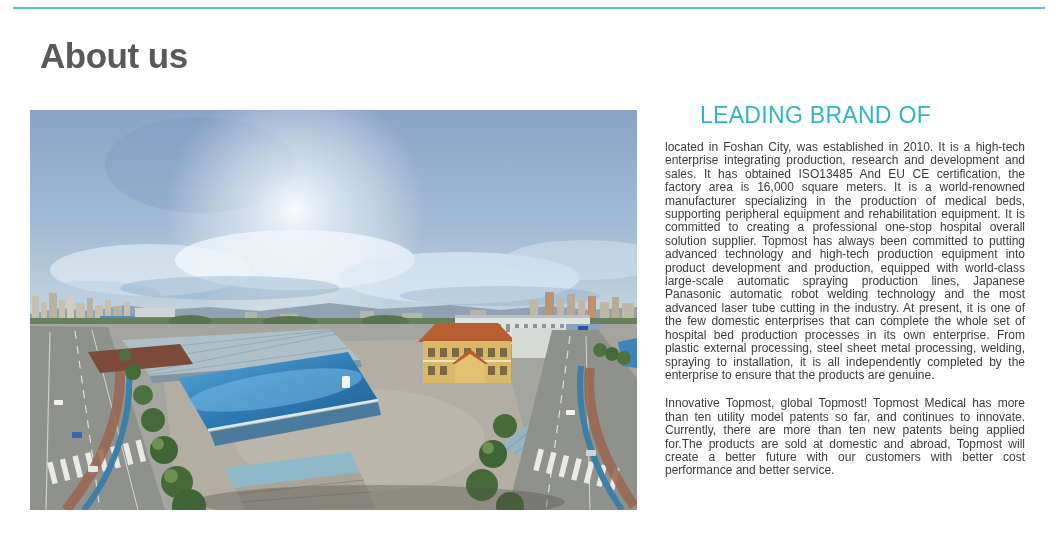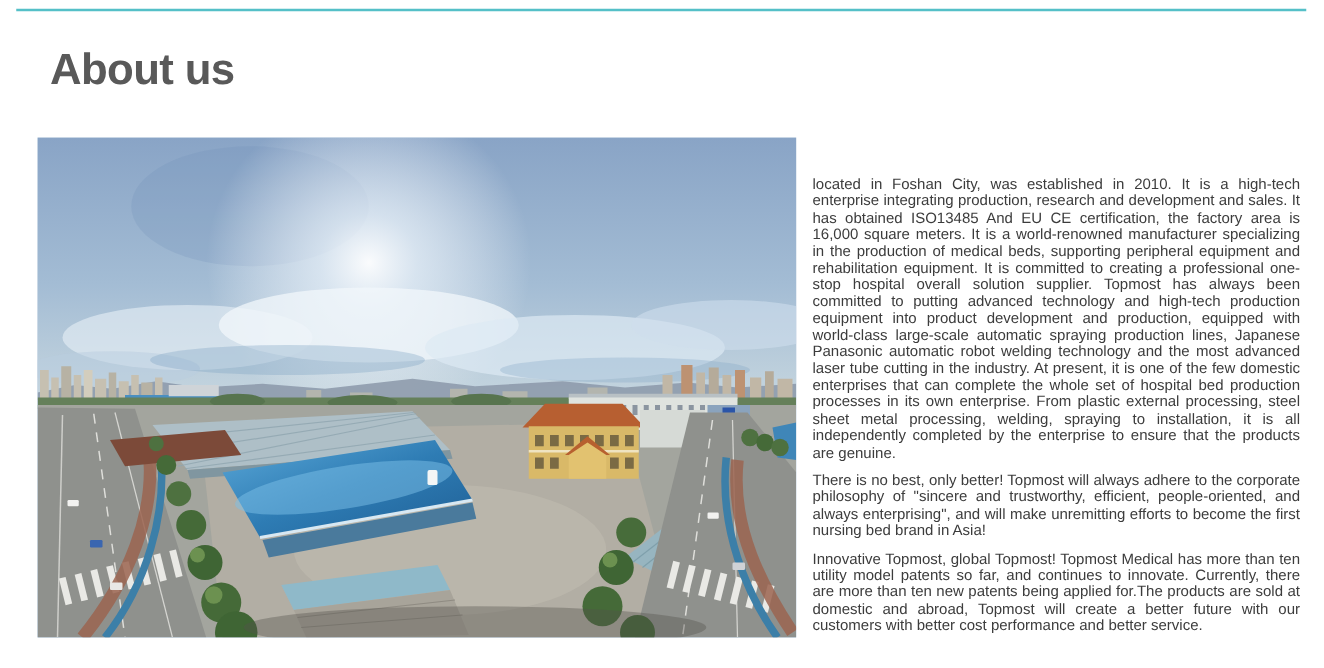--- a/index.html
+++ b/index.html
@@ -21,21 +21,21 @@
   }
   .photo svg{display:block;width:100%;height:100%;}
   .about-col{
     position:absolute;left:650px;top:103px;width:390px;
   }
   .section-heading{
     margin:0 0 0 50px;
     color:#2fb5c5;font-size:23px;line-height:25px;font-weight:500;letter-spacing:0.3px;
   }
   .about-col p{
-    margin:0;padding:0;
+    margin:15px;padding:0;
     font-size:12px;line-height:13.4px;color:#3c3c3c;text-align:justify;
   }
   .para-first{margin-top:13px !important;}
   .para{margin-top:9px !important;}
 </style>
 </head>
 <body>
 
 <div class="viewport">
 
@@ -262,21 +262,20 @@
       <rect x="536" y="300" width="9" height="5" rx="1" fill="#f2f2f0"></rect>
       <rect x="556" y="340" width="10" height="6" rx="1" fill="#cfd2d6"></rect>
       <rect x="312" y="266" width="8" height="12" rx="1.5" fill="#f4f6f6"></rect>
 
       <ellipse cx="350" cy="392" rx="185" ry="17" fill="#55524c" opacity="0.38"></ellipse>
     </svg>
   </figure>
 
   <section class="about-col">
     <h2 class="section-heading">
-      <br>
+      <span>LEADING BRAND OF</span><br>
     </h2>
     <p class="para-first">located in Foshan City, was established in 2010.  It is a high-tech enterprise integrating production, research and development and sales. It has obtained ISO13485 And EU CE certification, the  factory area is 16,000 square meters. It is a world-renowned manufacturer specializing in the production of medical beds, supporting peripheral equipment and rehabilitation equipment. It is committed to creating a professional one-stop hospital overall solution supplier. Topmost has always been committed to putting advanced technology and high-tech production equipment into product development and production, equipped with world-class large-scale automatic spraying production lines, Japanese Panasonic automatic robot welding technology and the most advanced laser tube cutting in the industry. At present, it is one of the few domestic enterprises that can complete the whole set of hospital bed production processes in its own enterprise. From plastic external processing, steel sheet metal processing, welding, spraying to installation, it is all independently completed by the enterprise to ensure that the products are genuine.</p>
-    <p class="para">There is no best, only better! Topmost will always adhere to the corporate philosophy of "sincere and trustworthy, efficient, people-oriented, and always enterprising", and will make unremitting efforts to become the first nursing bed brand in Asia!</p>
     <p class="para">Innovative Topmost, global Topmost! Topmost Medical has more than ten utility model patents so far, and continues to innovate. Currently, there are more than ten new patents being applied for.The products are sold at domestic  and abroad, Topmost will create a better future with our customers with better cost performance and better service.</p>
 
   </section>
 
 </div>
 
 </body></html>

